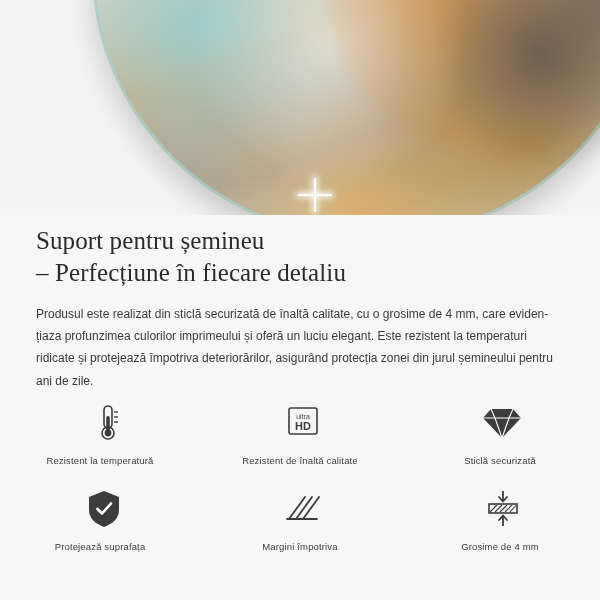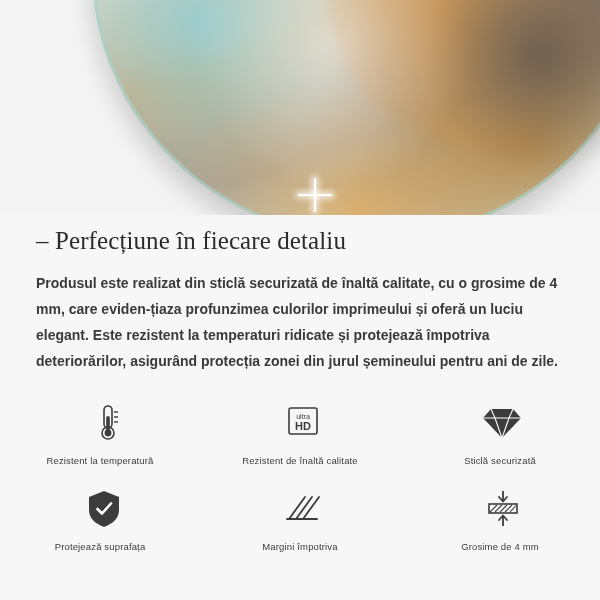--- a/index.html
+++ b/index.html
@@ -122,24 +122,23 @@
     line-height: 1.28;
     font-weight: 400;
     color: #2b2b2b;
     letter-spacing: 0.1px;
   }
   .headline .line2 { display: block; }
 
   .body-copy {
     margin: 14px 0 12px 0;
     padding: 0 38px 0 36px;
-    font-size: 14px;
+    font-size: 12px;
     line-height: 1.85;
     color: #3a3a3a;
-    font-weight: bold;
   }
 
   
   .features {
     position: absolute;
     top: 400px;
     left: 0;
     width: 600px;
     display: grid;
     grid-template-columns: repeat(3, 1fr);
@@ -175,20 +174,21 @@
   <div class="hero">
     <div class="hero-disc"></div>
     <div class="hero-swirl-a"></div>
     <div class="hero-swirl-b"></div>
     <div class="hero-swirl-c"></div>
     <div class="hero-sparkle"></div>
   </div>
 
   <div class="content">
     <h1 class="headline">
+      <span>Suport pentru șemineu</span>
       <span class="line2">– Perfecțiune în fiecare detaliu</span>
     </h1>
     <p class="body-copy">Produsul este realizat din sticlă securizată de înaltă calitate, cu o grosime de 4 mm, care eviden-țiaza profunzimea culorilor imprimeului și oferă un luciu elegant. Este rezistent la temperaturi ridicate și protejează împotriva deteriorărilor, asigurând protecția zonei din jurul șemineului pentru ani de zile.</p>
   </div>
 
   <div class="features">
 
     <div class="feature">
       <div class="feature-icon">
         <svg width="30" height="40" viewBox="0 0 30 40">

